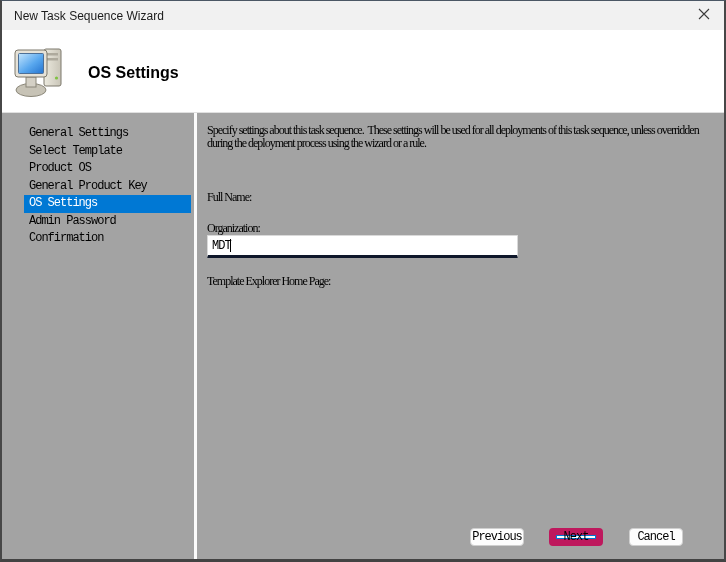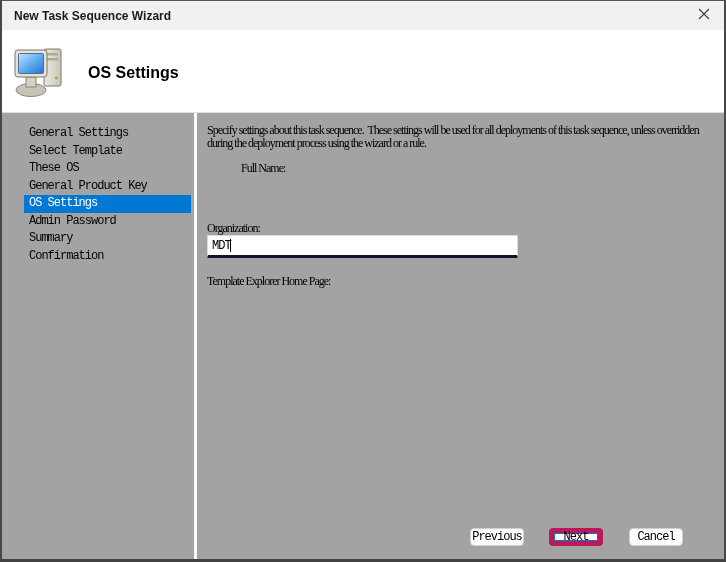--- a/index.html
+++ b/index.html
@@ -8,21 +8,20 @@
     background:#f0f0f0; overflow:hidden;
     border-top:1px solid #4b5765; border-left:2px solid #474747;
     border-right:2px solid #474747; border-bottom:3px solid #434343;
     font-family:"Liberation Sans", sans-serif;
   }
   
   .titlebar{
     position:absolute; top:0; left:0; right:0; height:29px;
     background:#f1f1f1; display:flex; align-items:center; padding-left:12px;
     box-sizing:border-box;
-    font-weight:bold;
   }
   .titlebar .title{ font-size:12px; color:#1b1b1b; }
   .close-btn{
     margin-left:auto; width:40px; height:29px; border:none; background:transparent;
     display:flex; align-items:center; justify-content:center; cursor:default; padding:0;
   }
   
   .header{
     position:absolute; top:29px; left:0; right:0; height:83px;
     background:#ffffff; border-bottom:1px solid #e0e0e0; box-sizing:border-box;
@@ -48,40 +47,40 @@
     letter-spacing:-1px; color:#000;
   }
   .step.selected{ background:#0078d4; color:#fff; }
   
   .main{ position:absolute; left:195px; top:0; right:0; bottom:0; }
   .description{
     position:absolute; left:10px; top:11px; width:516px;
     line-height:13px; white-space:pre-wrap;
   }
   .flabel{ position:absolute; left:10px; white-space:nowrap; }
-  .lbl-0{ top:48px;margin-left:34px; } .lbl-1{ top:108px; } .lbl-2{ top:161px; }
+  .lbl-0{ top:77px; } .lbl-1{ top:108px; } .lbl-2{ top:161px; }
   .txtbox{
     position:absolute; left:10px; width:311px; height:20px; box-sizing:border-box;
     background:#fff; border:1px solid #d9d9d9; border-bottom:1px solid #8b8b8b;
     border-radius:1px; padding:0 4px; outline:none;
     font-family:"Liberation Mono", monospace; font-size:12px; letter-spacing:-1px; color:#000;
   }
   .txt-0{ top:73px; }
   .txt-1{ top:122px; height:23px; border-bottom:3px solid #0f172a; }
   .txt-2{ top:178px; }
   .caret{ position:absolute; left:33px; top:126px; width:1px; height:13px; background:#000; }
   
   .btn{
     position:absolute; top:527px; width:54px; height:18px; box-sizing:border-box;
     background:#fdfdfd; border:1px solid #cfcfcf; border-radius:4px;
     display:flex; align-items:center; justify-content:center; padding:0; cursor:default;
     font-family:"Liberation Mono", monospace; font-size:12px; letter-spacing:-1px; color:#000;
   }
   .btn-previous{ left:468px; }
-  .btn-next{ left:547px; border:5px solid #be185d; box-shadow:inset 0 0 0 1px #0078d4; }
+  .btn-next{ left:547px; border:7px solid #be185d; box-shadow:inset 0 0 0 1px #0078d4; }
   .btn-cancel{ left:627px; }
 </style>
 </head>
 <body>
 
 <div class="window">
 
   <div class="titlebar">
     <span class="title">New Task Sequence Wizard</span>
     <button class="close-btn">
@@ -118,25 +117,24 @@
       </svg>
     </span>
     <h1 class="page-title">OS Settings</h1>
   </div>
 
   <div class="body">
 
     <div class="sidebar">
       <div class="step">General Settings</div>
       <div class="step">Select Template</div>
-      <div class="step">These OS</div>
+      <div class="step">Product OS</div>
       <div class="step">General Product Key</div>
       <div class="step selected">OS Settings</div>
       <div class="step">Admin Password</div>
-      <div class="step">Summary</div>
       <div class="step">Confirmation</div>
     </div>
 
     <div class="vdivider"></div>
 
     <div class="main">
       <div class="description bmp">Specify settings about this task sequence.  These settings will be used for all deployments of this task sequence, unless overridden during the deployment process using the wizard or a rule.</div>
 
       <label class="flabel bmp lbl-0">Full Name:</label>
 

